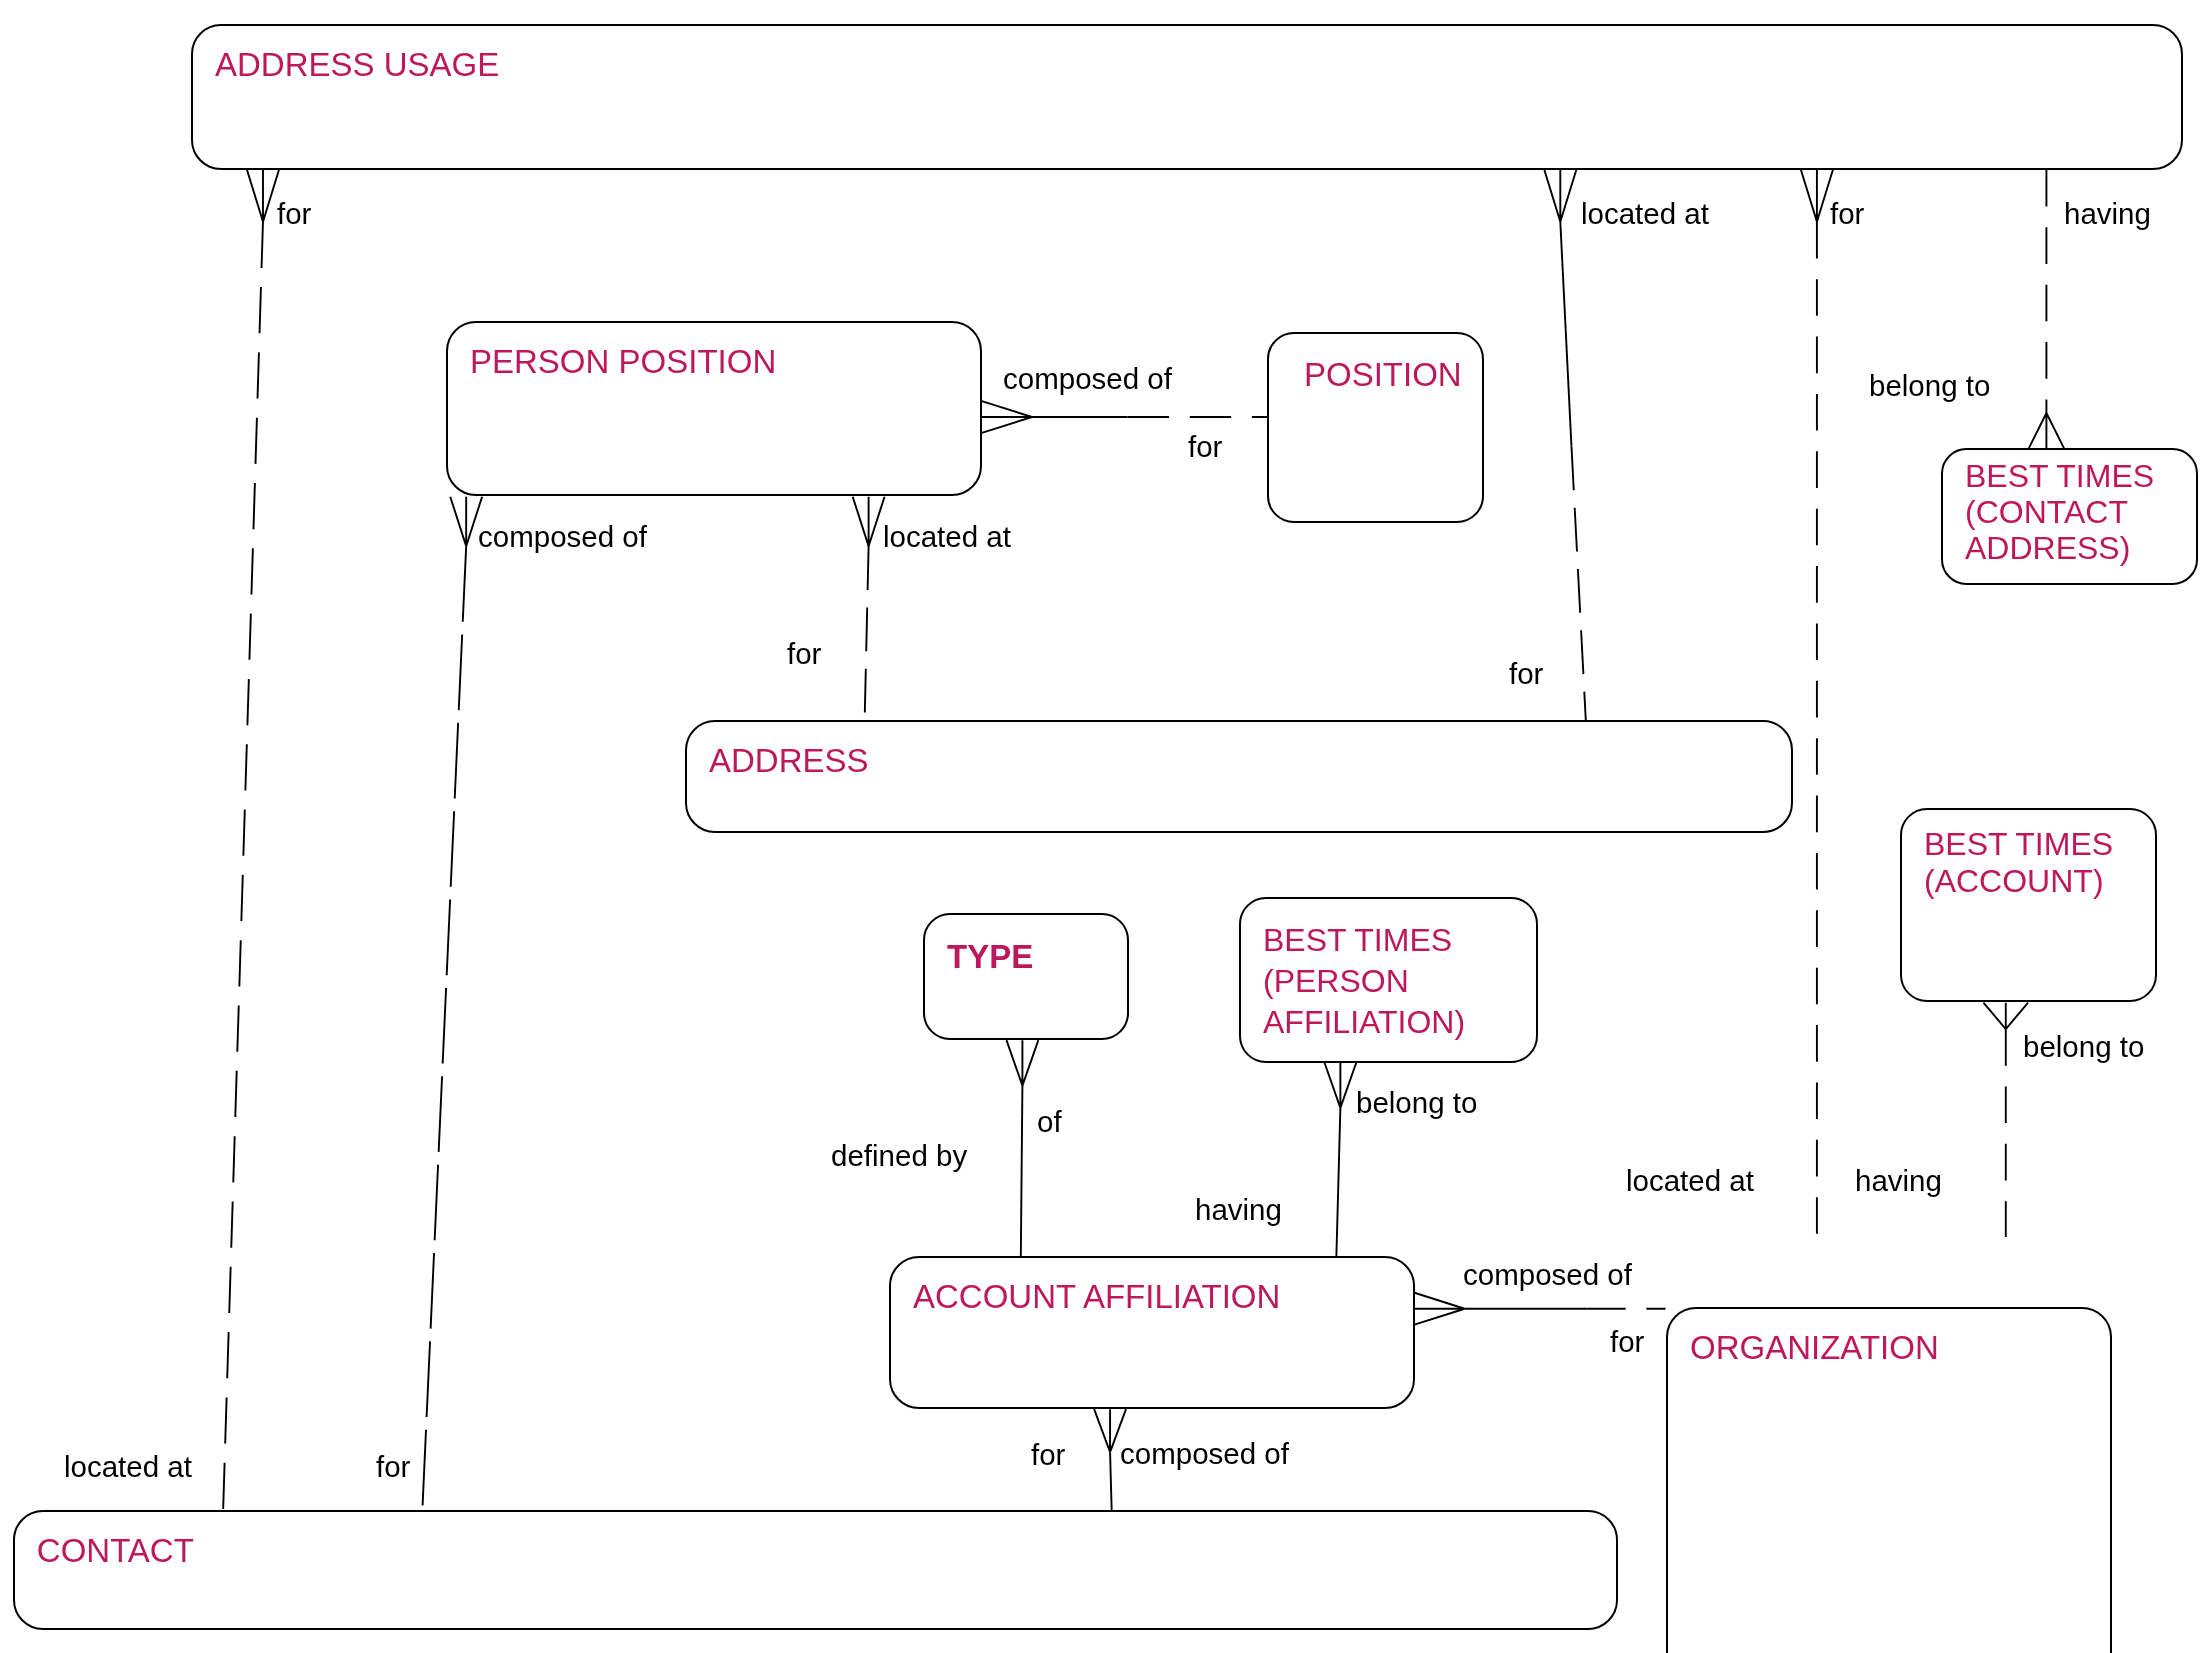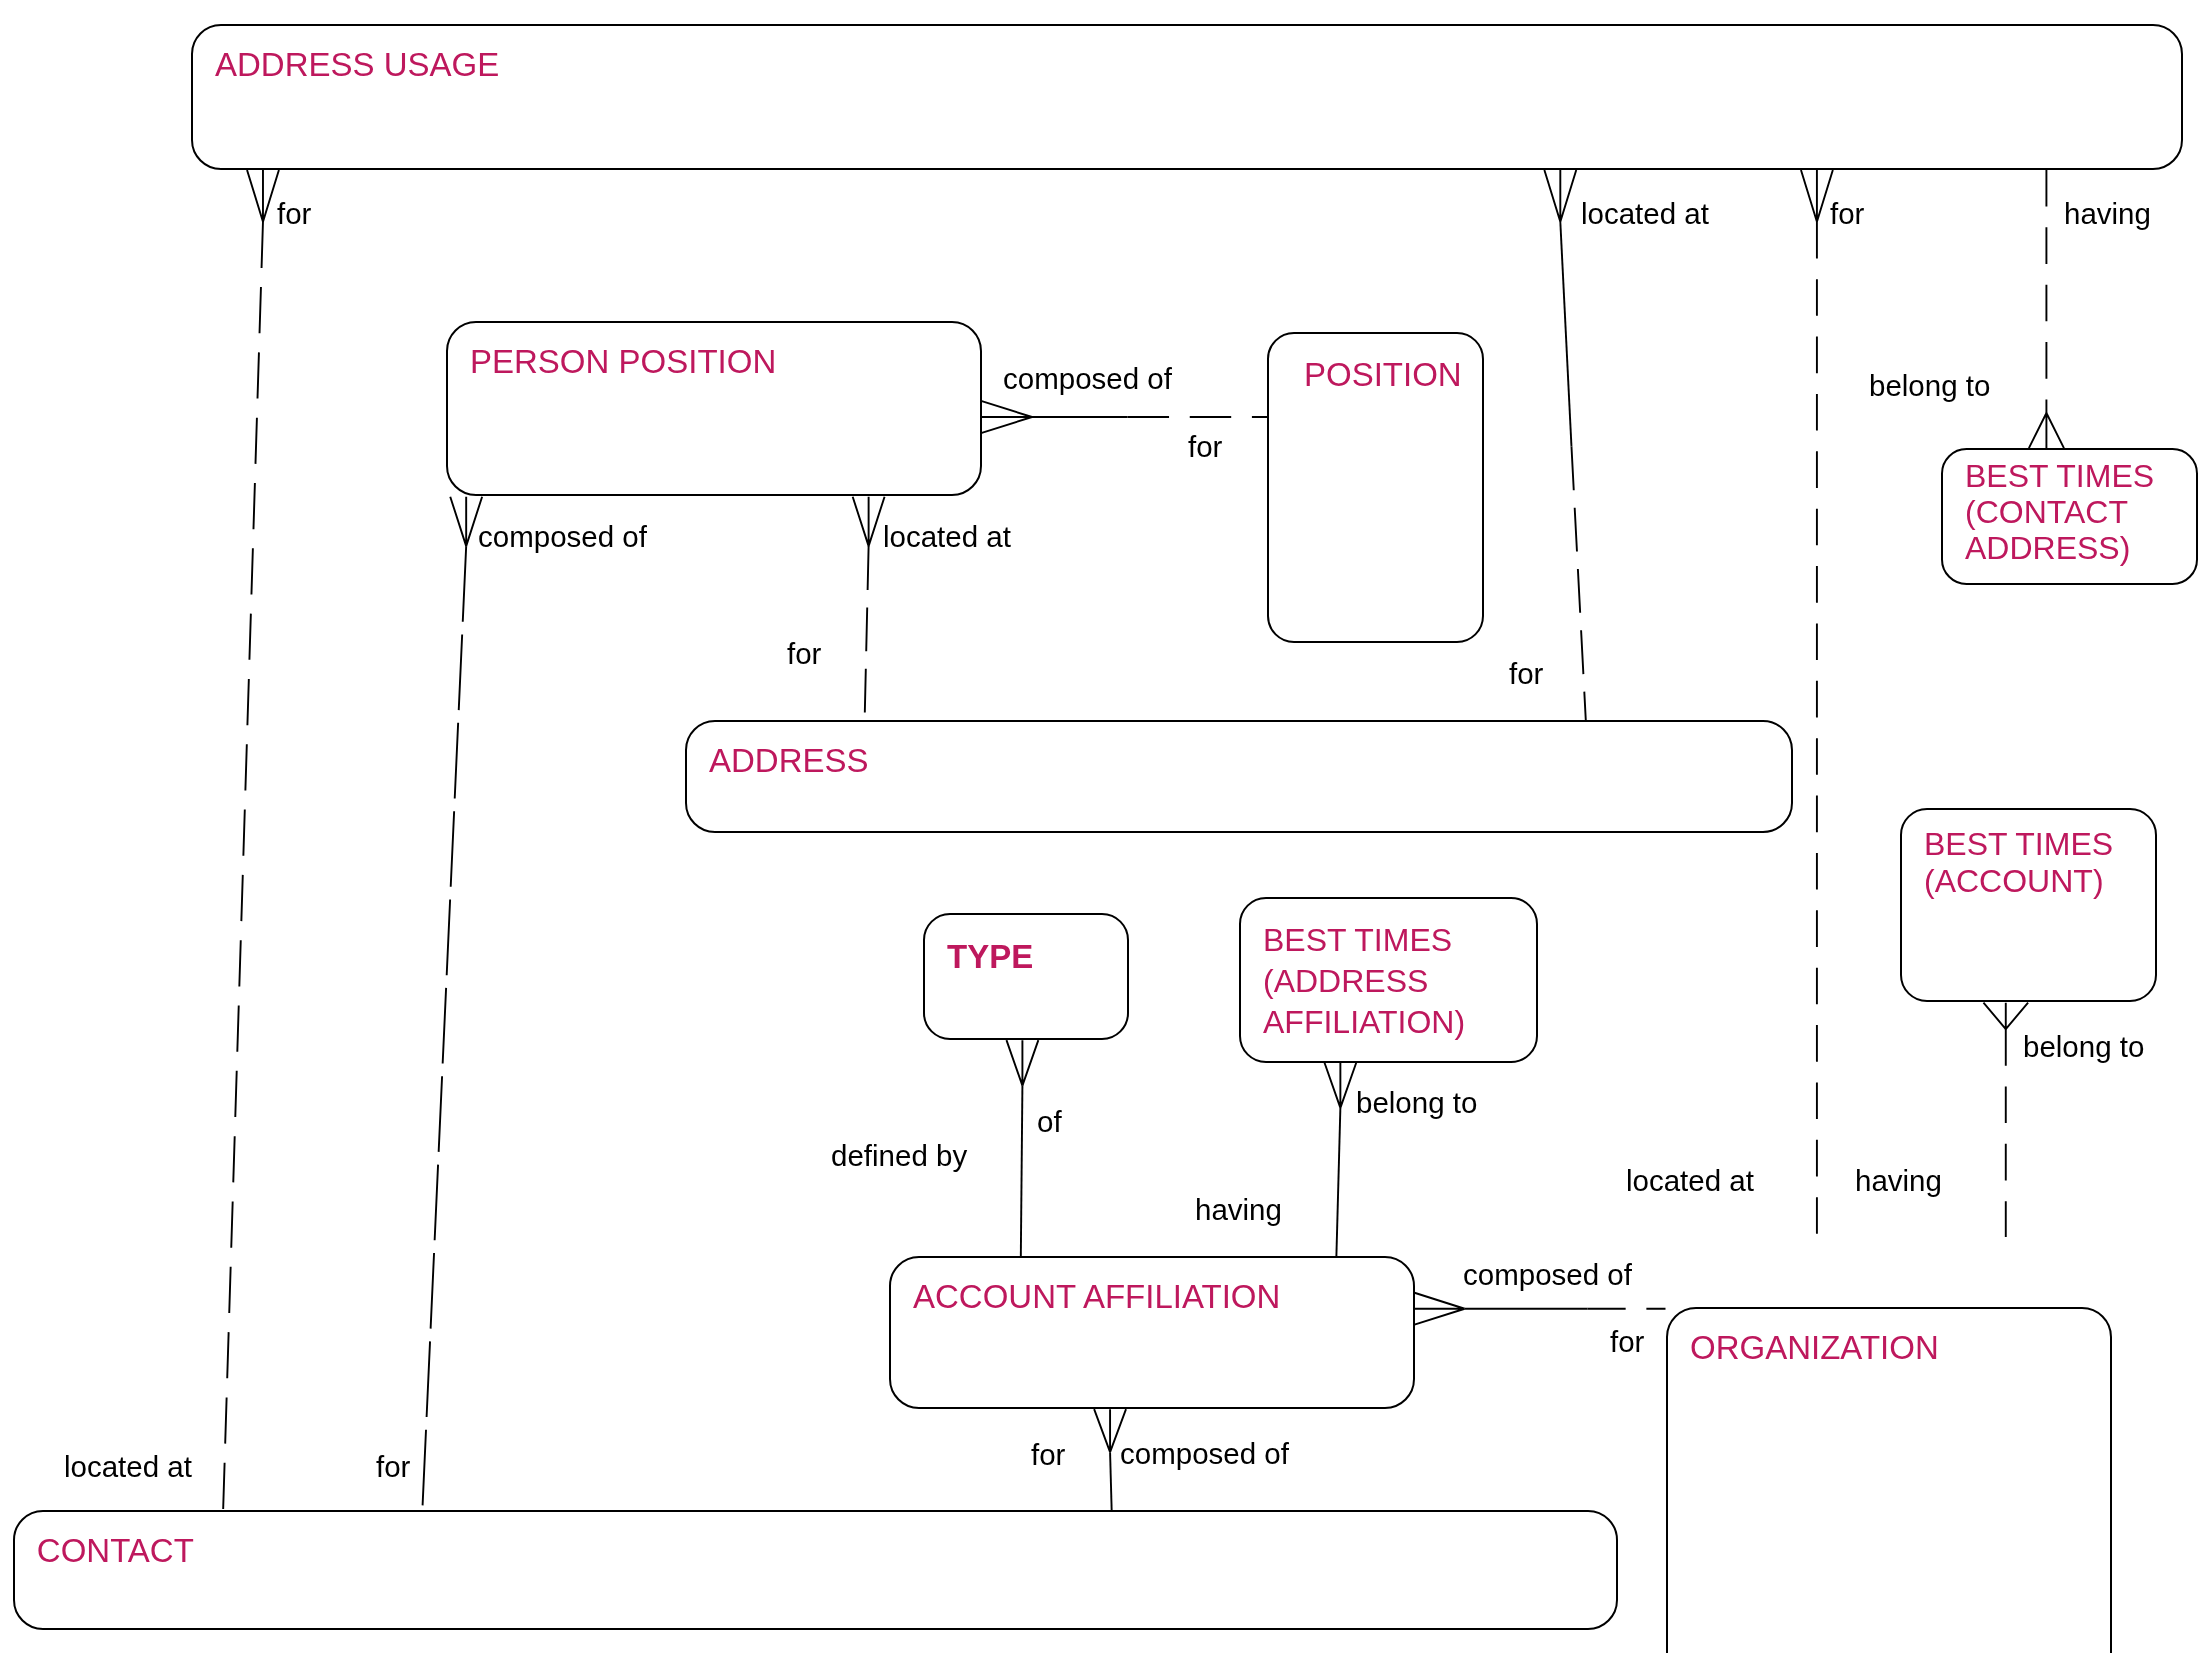--- a/index.html
+++ b/index.html
@@ -84,41 +84,41 @@
     <path stroke-dasharray="46 26" d="M2517 1291 L2517 1552"></path>
   </svg>
 
   <div id="entities">
       <div class="entity entity-address-usage" style="left: 191px; top: 24px; width: 1992px; height: 146px;">
         <div>ADDRESS USAGE</div>
       </div>
       <div class="entity entity-person-position" style="left: 446px; top: 321px; width: 536px; height: 175px;">
         <div>PERSON POSITION</div>
       </div>
-      <div class="entity entity-position" style="left: 1267px; top: 332px; width: 217px; height: 311px; padding-left: 35px;">
+      <div class="entity entity-position" style="left: 1267px; top: 332px; width: 217px; height: 191px; padding-left: 35px;">
         <div>POSITION</div>
       </div>
       <div class="entity entity-best-times-contact-address" style="left: 1941px; top: 448px; width: 257px; height: 137px;">
         <div>BEST TIMES</div>
         <div>(CONTACT</div>
         <div>ADDRESS)</div>
       </div>
       <div class="entity entity-address" style="left: 685px; top: 720px; width: 1108px; height: 113px;">
         <div>ADDRESS</div>
       </div>
       <div class="entity entity-best-times-account" style="left: 1900px; top: 808px; width: 257px; height: 194px;">
         <div>BEST TIMES</div>
         <div>(ACCOUNT)</div>
       </div>
       <div class="entity entity-type" style="left: 923px; top: 913px; width: 206px; height: 127px;">
         <div>TYPE</div>
       </div>
       <div class="entity entity-best-times-account-affiliation" style="left: 1239px; top: 897px; width: 299px; height: 166px;">
         <div>BEST TIMES</div>
-        <div>(ADDRESS</div>
+        <div>(PERSON</div>
         <div>AFFILIATION)</div>
       </div>
       <div class="entity entity-account-affiliation" style="left: 889px; top: 1256px; width: 526px; height: 153px;">
         <div>ACCOUNT AFFILIATION</div>
       </div>
       <div class="entity entity-organization" style="left: 1666px; top: 1307px; width: 446px; height: 389px;">
         <div>ORGANIZATION</div>
       </div>
       <div class="entity entity-contact" style="left: 12.8px; top: 1510px; width: 1605px; height: 120px;">
         <div>CONTACT</div>

